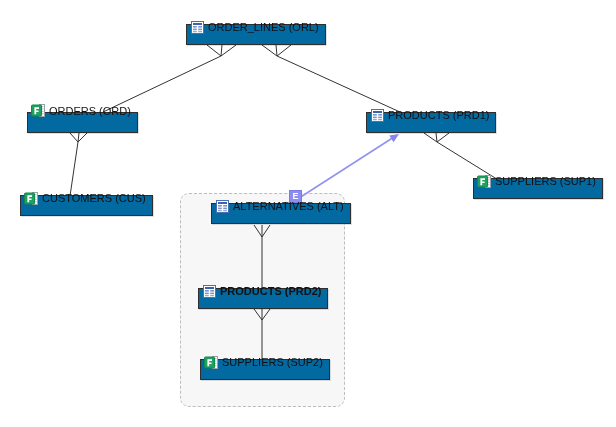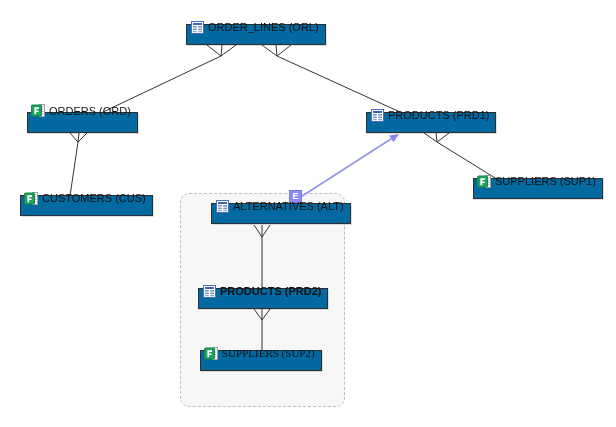--- a/index.html
+++ b/index.html
@@ -170,21 +170,21 @@
           <rect x="7.2" y="5" width="3.8" height="1.6" fill="#7a96cc"></rect>
           <rect x="2" y="7.6" width="3.8" height="1.6" fill="#7a96cc"></rect>
           <rect x="7.2" y="7.6" width="3.8" height="1.6" fill="#7a96cc"></rect>
           <rect x="2" y="10.2" width="3.8" height="1" fill="#7a96cc"></rect>
           <rect x="7.2" y="10.2" width="3.8" height="1" fill="#7a96cc"></rect>
         </svg>
     </span>
     <span class="label">PRODUCTS (PRD2)</span>
   </div>
 
-  <div class="node" style="left:200px;top:350px;font-family:Liberation Serif, serif;">
+  <div class="node" style="left:200px;top:359px;">
     <span class="icon">
       <svg width="14" height="13" viewBox="0 0 14 13">
           <rect x="8.5" y="0.5" width="5" height="12" fill="#ffffff" stroke="#9aa0a6"></rect>
           <rect x="9.5" y="2" width="3" height="1.2" fill="#b9bec4"></rect>
           <rect x="9.5" y="4.4" width="3" height="1.2" fill="#b9bec4"></rect>
           <rect x="9.5" y="6.8" width="3" height="1.2" fill="#b9bec4"></rect>
           <rect x="9.5" y="9.2" width="3" height="1.2" fill="#b9bec4"></rect>
           <rect x="0.5" y="1" width="10" height="11" rx="1" fill="#21a15f" stroke="#128a4c"></rect>
           <path fill="#ffffff" d="M3.4 3.3 h4.6 v1.8 h-2.8 v1.3 h2.4 v1.7 h-2.4 v2.2 h-1.8 z"></path>
         </svg>

